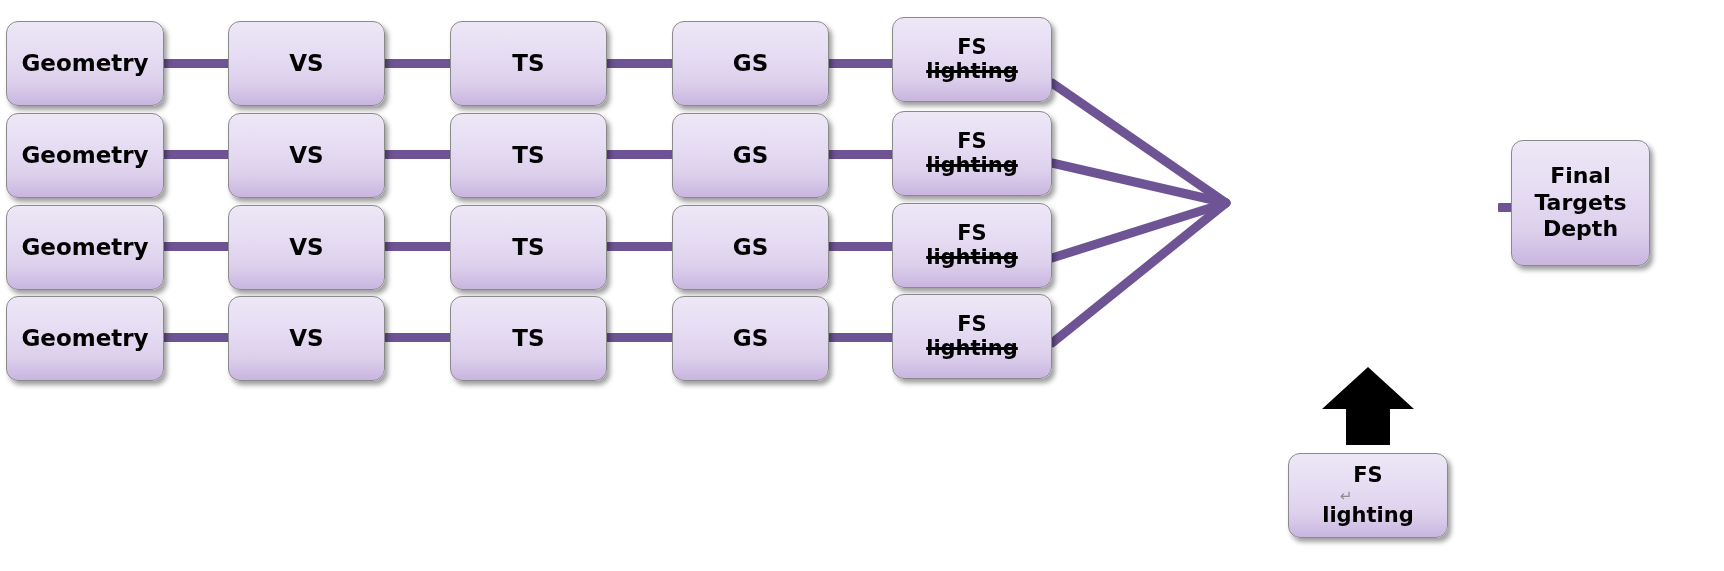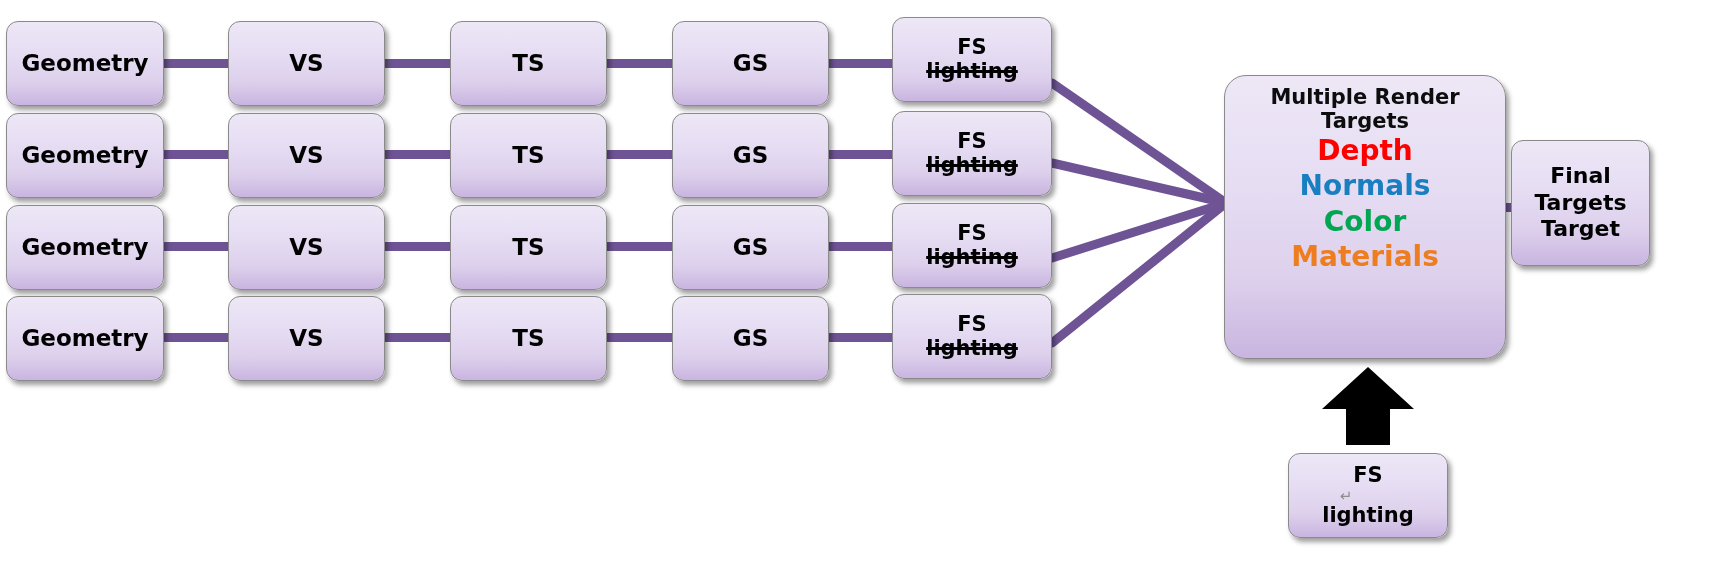--- a/index.html
+++ b/index.html
@@ -169,33 +169,25 @@
     <span class="line">TS</span>
   </div>
   <div class="node stage-node" style="left:672px;top:283px;width:157px;height:85px;">
     <span class="line">GS</span>
   </div>
   <div class="node fs-node" style="left:892px;top:281px;width:160px;height:85px;">
     <span class="line">FS</span>
     <span class="line strike">lighting</span>
   </div>
 
-  <div class="node mrt" style="left:1224px;top:62px;width:282px;height:284px;">
-    <span class="line hdr">Multiple Render</span>
-    <span class="line hdr">Targets</span>
-    <span class="line chan" style="color:#ff0000;">Depth</span>
-    <span class="line chan" style="color:#1a7fc1;">Normals</span>
-    <span class="line chan" style="color:#00a651;">Color</span>
-    <span class="line chan" style="color:#ed7d1f;">Materials</span>
-  </div>
 
   <div class="node frt" style="left:1511px;top:127px;width:139px;height:126px;">
     <span class="line">Final</span>
     <span class="line">Targets</span>
-    <span class="line">Target</span>
+    <span class="line">Depth</span>
   </div>
 
   <div class="node fs-node" style="left:1288px;top:440px;width:160px;height:85px;">
     <span class="line">FS</span>
     <span class="line ret">↵</span>
     <span class="line">lighting</span>
   </div>
 
 </div>
 

